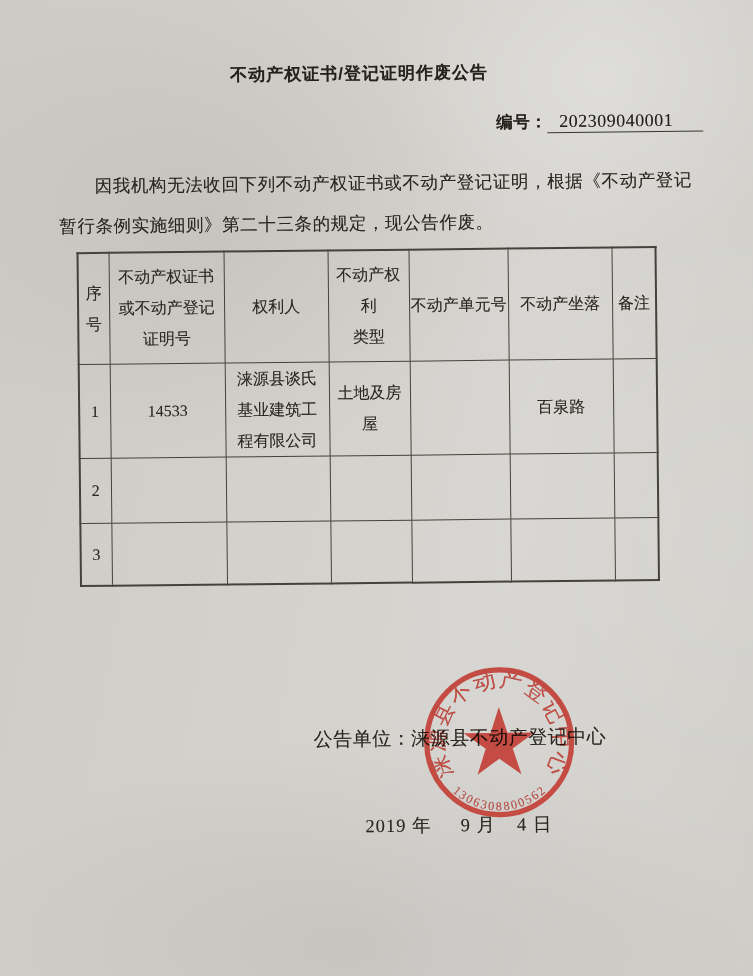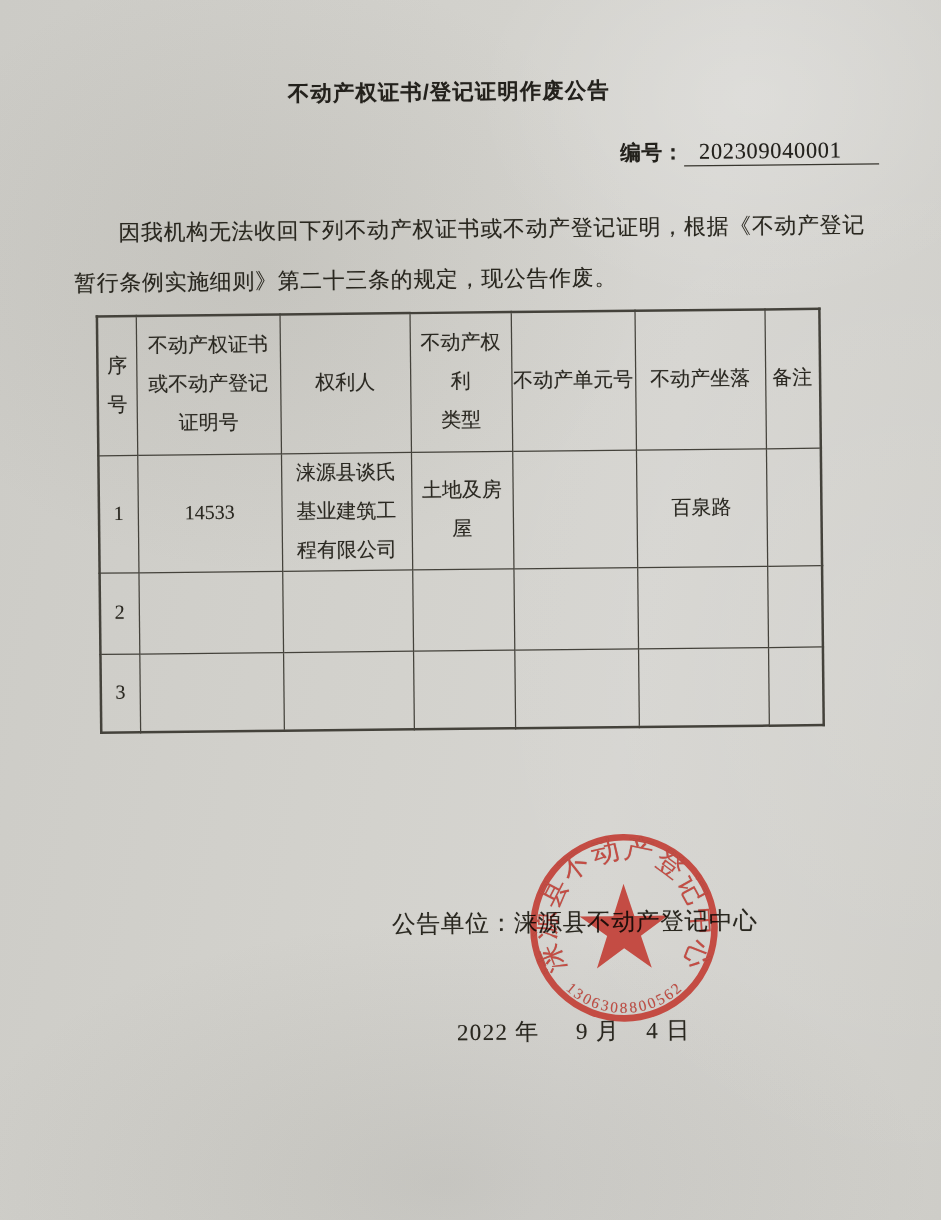--- a/index.html
+++ b/index.html
@@ -153,21 +153,21 @@
         <td></td>
       </tr>
     </tbody>
       </table>
 
     <div class="issuer">
       <span>公告单位：</span><span>涞源县不动产登记中心</span>
     </div>
 
     <div class="dateline">
-      <span class="y">2022 年</span><span class="m">9 月</span><span class="d">4 日</span>
+      <span class="y">2019 年</span><span class="m">9 月</span><span class="d">4 日</span>
     </div>
 
     <svg class="seal" viewBox="0 0 200 200">
       <defs>
         <path id="ringPath" d="M 55 126 A 52 52 0 1 1 145 126"></path>
         <path id="codePath" d="M 47.6 136.7 A 64 64 0 0 0 152.4 136.7"></path>
       </defs>
       <circle class="seal-ring" cx="100" cy="100" r="68"></circle>
       <path class="seal-red" d="M100,67 L107.9,91.2 L133.3,91.2 L112.7,106.1 L120.6,130.3 L100,115.4 L79.4,130.3 L87.3,106.1 L66.7,91.2 L92.1,91.2 Z"></path>
       <text font-size="21" letter-spacing="1.5" text-anchor="middle" font-family="Liberation Serif, serif">

